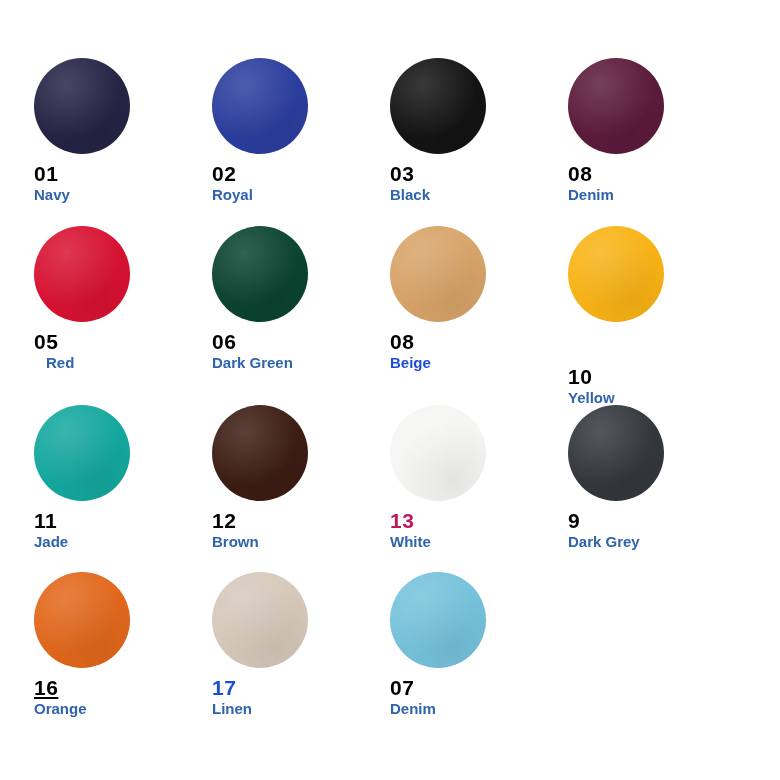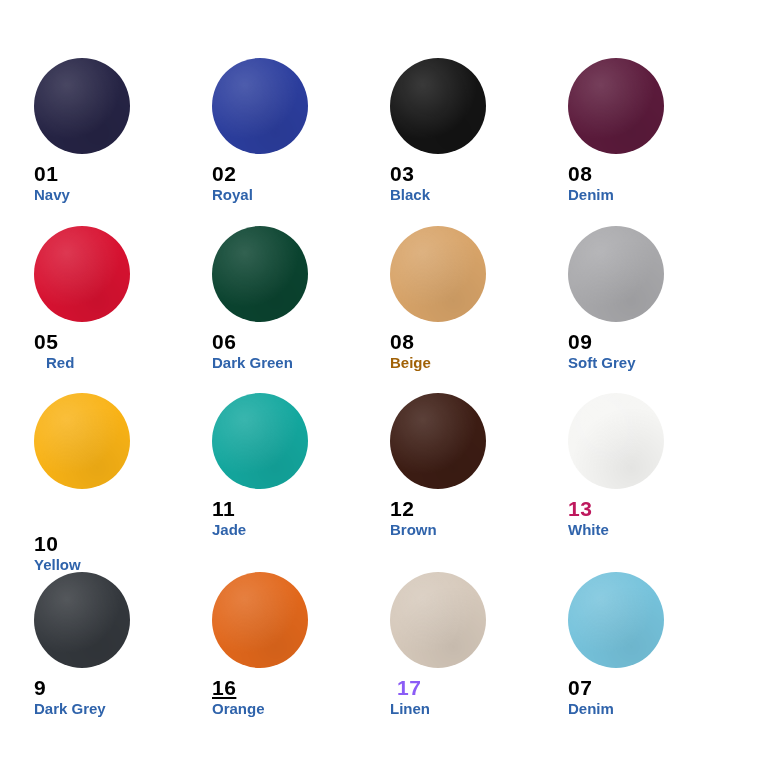--- a/index.html
+++ b/index.html
@@ -102,26 +102,21 @@
       <div class="swatch-label" style="color: rgb(47, 99, 171); padding-left: 12px;">Red</div>
     </div>
     <div class="swatch-cell">
       <div class="swatch-disc" style="background: rgb(11, 68, 48);"></div>
       <div class="swatch-code" style="color: rgb(0, 0, 0);">06</div>
       <div class="swatch-label" style="color: rgb(47, 99, 171);">Dark Green</div>
     </div>
     <div class="swatch-cell">
       <div class="swatch-disc" style="background: rgb(216, 164, 105);"></div>
       <div class="swatch-code" style="color: rgb(0, 0, 0);">08</div>
-      <div class="swatch-label" style="color: #a16207;">Beige</div>
-    </div>
-    <div class="swatch-cell">
-      <div class="swatch-disc" style="background: rgb(169, 169, 172);"></div>
-      <div class="swatch-code" style="color: rgb(0, 0, 0);">09</div>
-      <div class="swatch-label" style="color: rgb(47, 99, 171);">Soft Grey</div>
+      <div class="swatch-label" style="color: #1d4ed8;">Beige</div>
     </div>
     <div class="swatch-cell">
       <div class="swatch-disc" style="background: rgb(249, 179, 22);"></div>
       <div class="swatch-code" style="color: rgb(0, 0, 0); margin-top: 44px;">10</div>
       <div class="swatch-label" style="color: rgb(47, 99, 171);">Yellow</div>
     </div>
     <div class="swatch-cell">
       <div class="swatch-disc" style="background: rgb(20, 168, 159);"></div>
       <div class="swatch-code" style="color: rgb(0, 0, 0);">11</div>
       <div class="swatch-label" style="color: rgb(47, 99, 171);">Jade</div>
@@ -141,21 +136,21 @@
       <div class="swatch-code" style="color: rgb(0, 0, 0);">9</div>
       <div class="swatch-label" style="color: rgb(47, 99, 171);">Dark Grey</div>
     </div>
     <div class="swatch-cell">
       <div class="swatch-disc" style="background: rgb(226, 104, 28);"></div>
       <div class="swatch-code" style="color: rgb(0, 0, 0); text-decoration: underline;">16</div>
       <div class="swatch-label" style="color: rgb(47, 99, 171);">Orange</div>
     </div>
     <div class="swatch-cell">
       <div class="swatch-disc" style="background: rgb(214, 201, 187);"></div>
-      <div class="swatch-code" style="color: #8b5cf6; margin-left: 7px;">17</div>
+      <div class="swatch-code" style="color: #1d4ed8;">17</div>
       <div class="swatch-label" style="color: rgb(47, 99, 171);">Linen</div>
     </div>
     <div class="swatch-cell">
       <div class="swatch-disc" style="background: rgb(118, 195, 220);"></div>
       <div class="swatch-code" style="color: rgb(0, 0, 0);">07</div>
       <div class="swatch-label" style="color: rgb(47, 99, 171);">Denim</div>
     </div>
   </div>
 
 </body></html>

